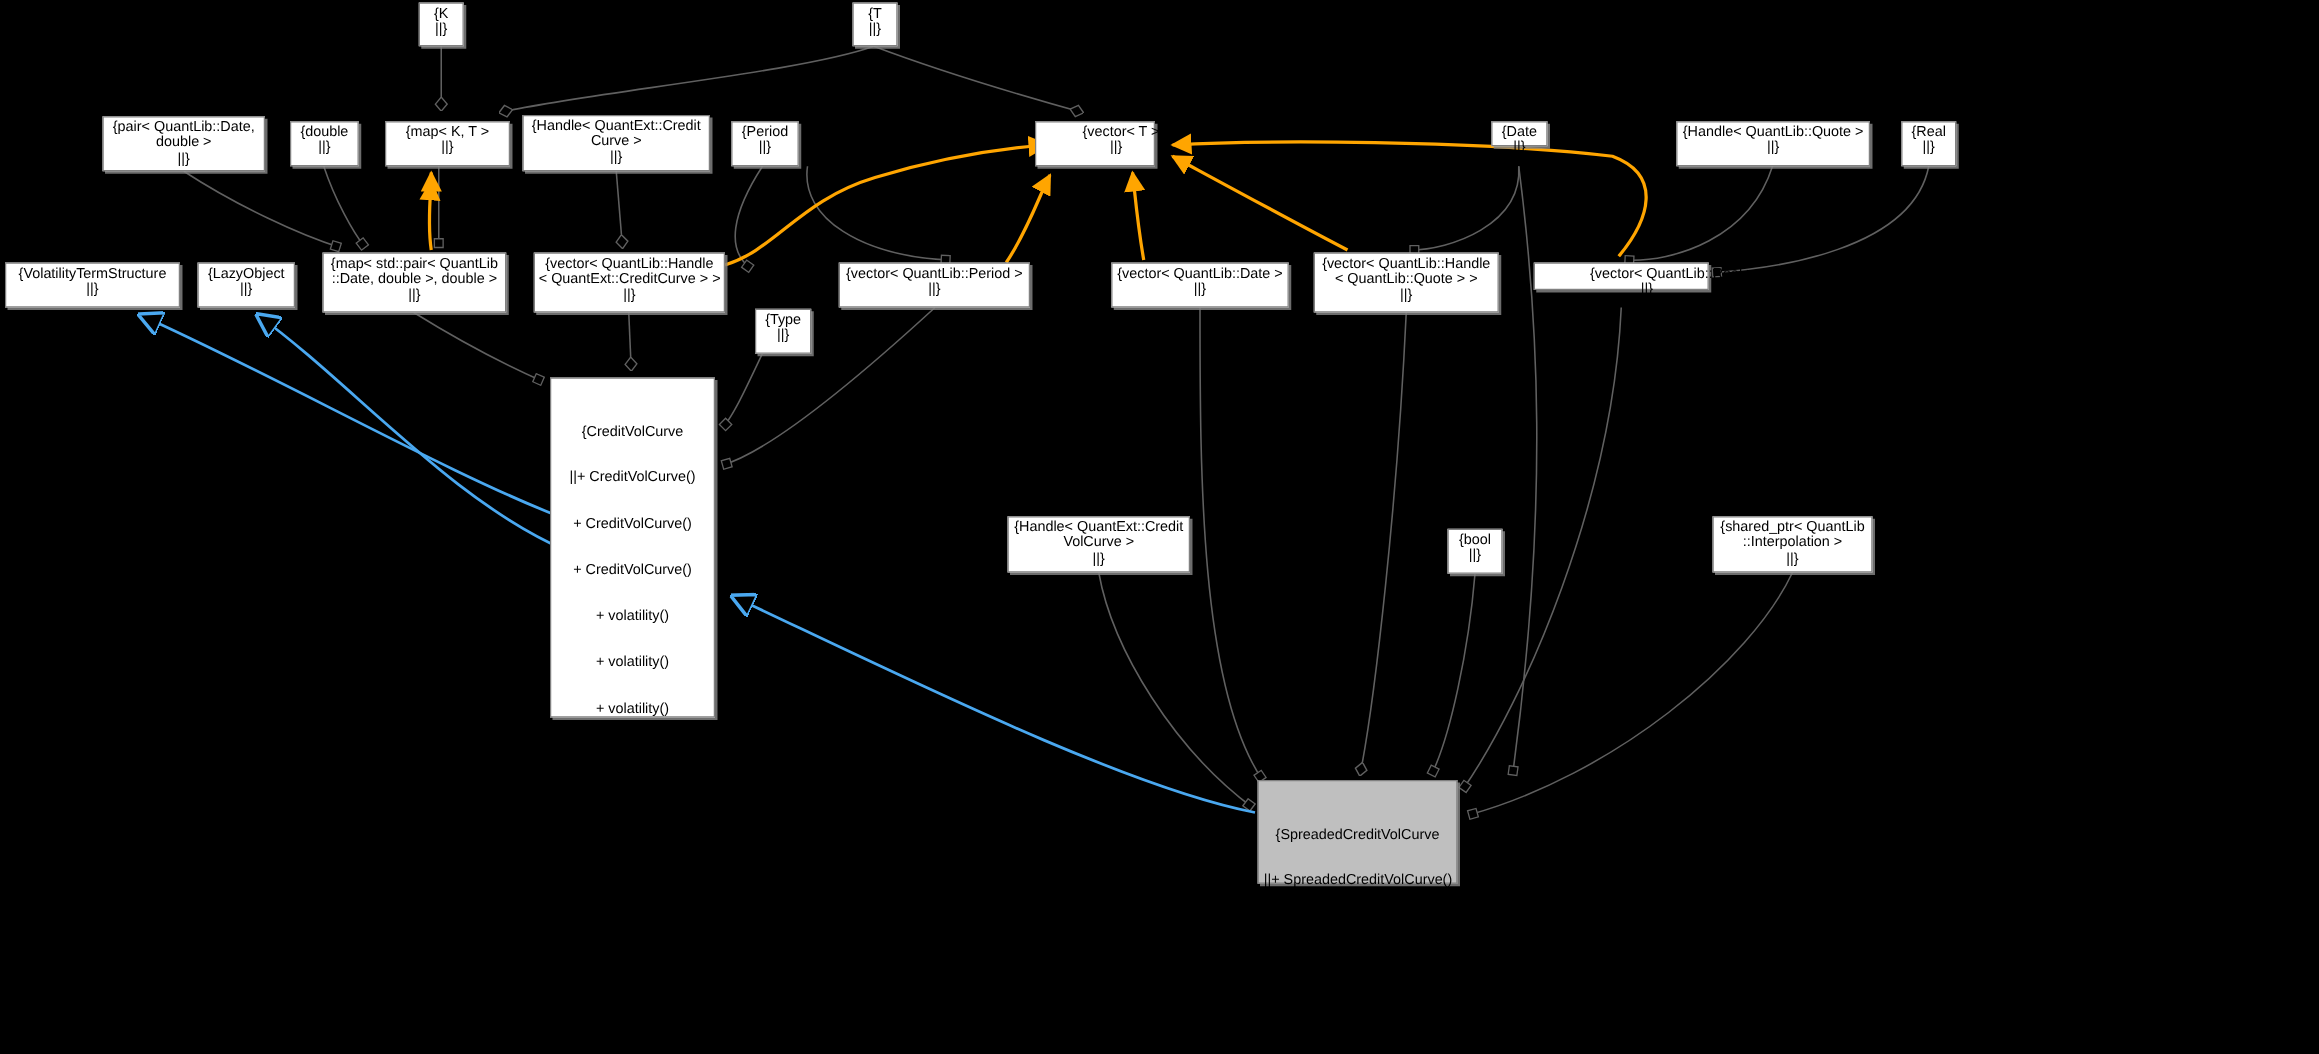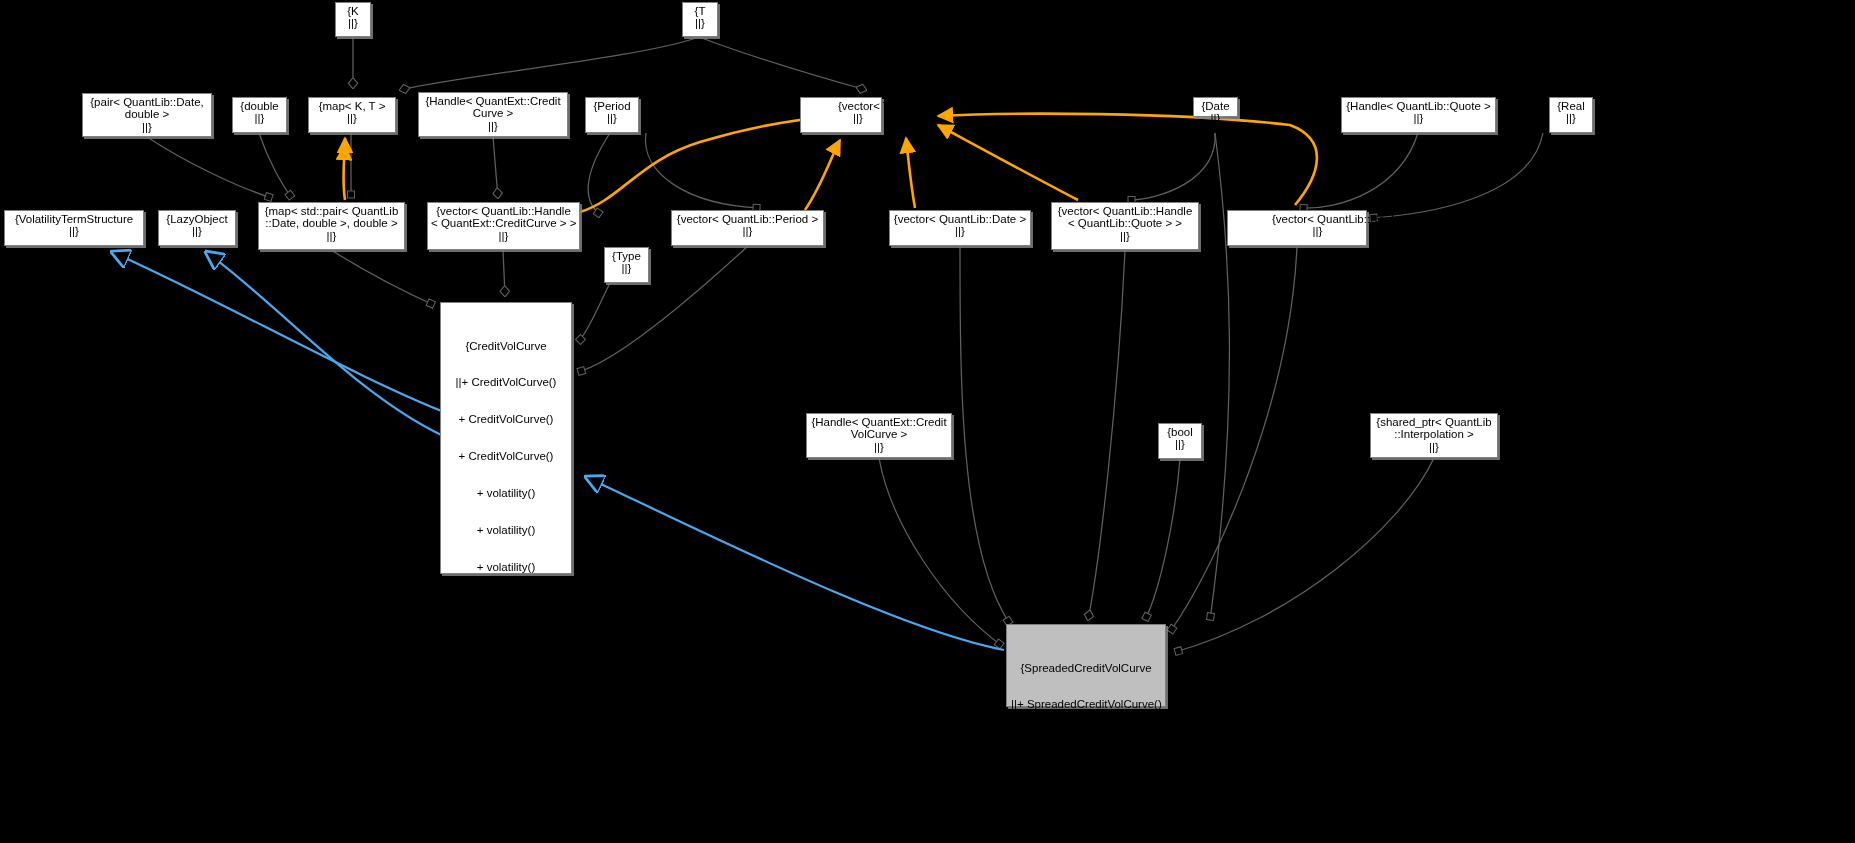--- a/index.html
+++ b/index.html
@@ -127,40 +127,40 @@
   <div class="node" style="left:682px; top:2px; width:36px; height:35px;">{T
 ||}</div>
 
   <div class="node" style="left:82px; top:93px; width:130px; height:44px;">{pair&lt; QuantLib::Date,
 double &gt;
 ||}</div>
 
   <div class="node" style="left:232px; top:97px; width:55px; height:36px;">{double
 ||}</div>
 
-  <div class="node" style="left:308px; top:97px; width:88px; height:36px;">{map&lt; K, T &gt;
+  <div class="node" style="left:308px; top:97px; width:100px; height:36px;">{map&lt; K, T &gt;
 ||}</div>
 
   <div class="node" style="left:418px; top:92px; width:150px; height:45px;">{Handle&lt; QuantExt::Credit
 Curve &gt;
 ||}</div>
 
   <div class="node" style="left:585px; top:97px; width:54px; height:36px;">{Period
 ||}</div>
 
-  <div class="node" style="left:800px; top:97px; width:82px; height:36px;padding-left:37px;">{vector&lt; T &gt;
+  <div class="node" style="left:828px; top:97px; width:96px; height:36px;padding-left:37px;">{vector&lt; T &gt;
 ||}</div>
 
   <div class="node" style="left:1193px; top:97px; width:45px; height:20px;">{Date
 ||}</div>
 
   <div class="node" style="left:1341px; top:97px; width:155px; height:36px;">{Handle&lt; QuantLib::Quote &gt;
 ||}</div>
 
-  <div class="node" style="left:1521px; top:97px; width:44px; height:36px;margin-left:28px;">{Real
+  <div class="node" style="left:1521px; top:97px; width:44px; height:36px;">{Real
 ||}</div>
 
   <div class="node" style="left:4px; top:210px; width:140px; height:36px;">{VolatilityTermStructure
 ||}</div>
 
   <div class="node" style="left:158px; top:210px; width:78px; height:36px;">{LazyObject
 ||}</div>
 
   <div class="node" style="left:258px; top:202px; width:147px; height:48px;">{map&lt; std::pair&lt; QuantLib
 ::Date, double &gt;, double &gt;
@@ -176,21 +176,21 @@
   <div class="node" style="left:671px; top:210px; width:153px; height:36px;">{vector&lt; QuantLib::Period &gt;
 ||}</div>
 
   <div class="node" style="left:889px; top:210px; width:142px; height:36px;">{vector&lt; QuantLib::Date &gt;
 ||}</div>
 
   <div class="node" style="left:1051px; top:202px; width:148px; height:48px;">{vector&lt; QuantLib::Handle
 &lt; QuantLib::Quote &gt; &gt;
 ||}</div>
 
-  <div class="node" style="left:1227px; top:210px; width:140px; height:36px;padding-left:44px;">{vector&lt; QuantLib::Real &gt;
+  <div class="node" style="left:1227px; top:210px; width:140px; height:22px;padding-left:44px;">{vector&lt; QuantLib::Real &gt;
 ||}</div>
 
   <div class="node" style="left:806px; top:413px; width:146px; height:45px;">{Handle&lt; QuantExt::Credit
 VolCurve &gt;
 ||}</div>
 
   <div class="node" style="left:1158px; top:423px; width:44px; height:36px;">{bool
 ||}</div>
 
   <div class="node" style="left:1370px; top:413px; width:128px; height:45px;">{shared_ptr&lt; QuantLib

